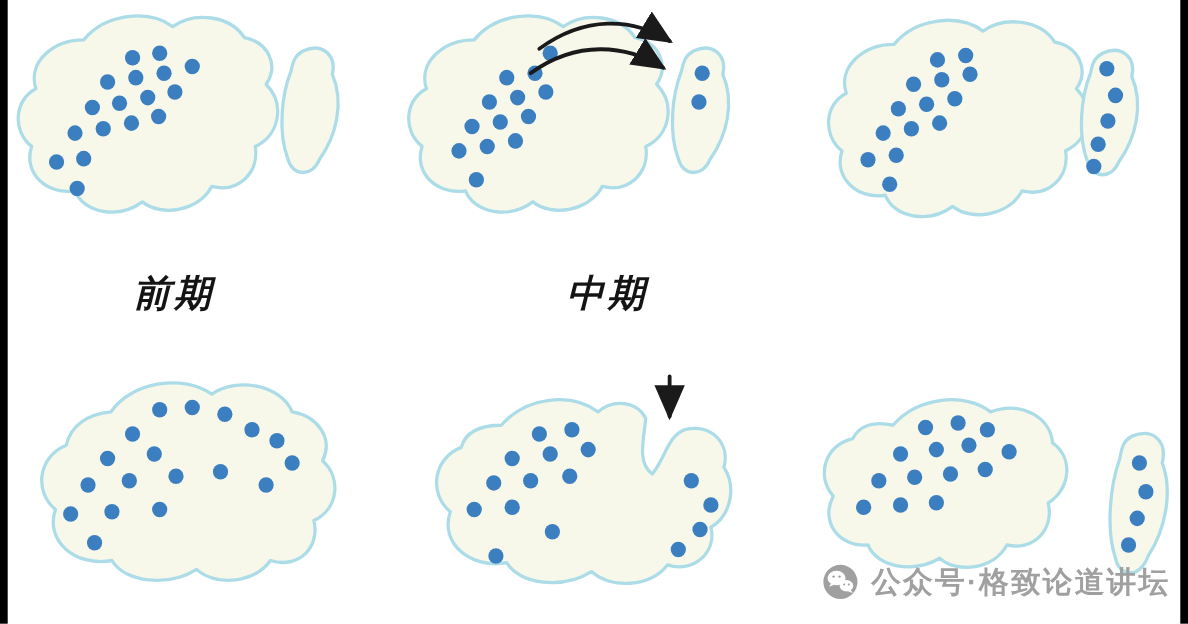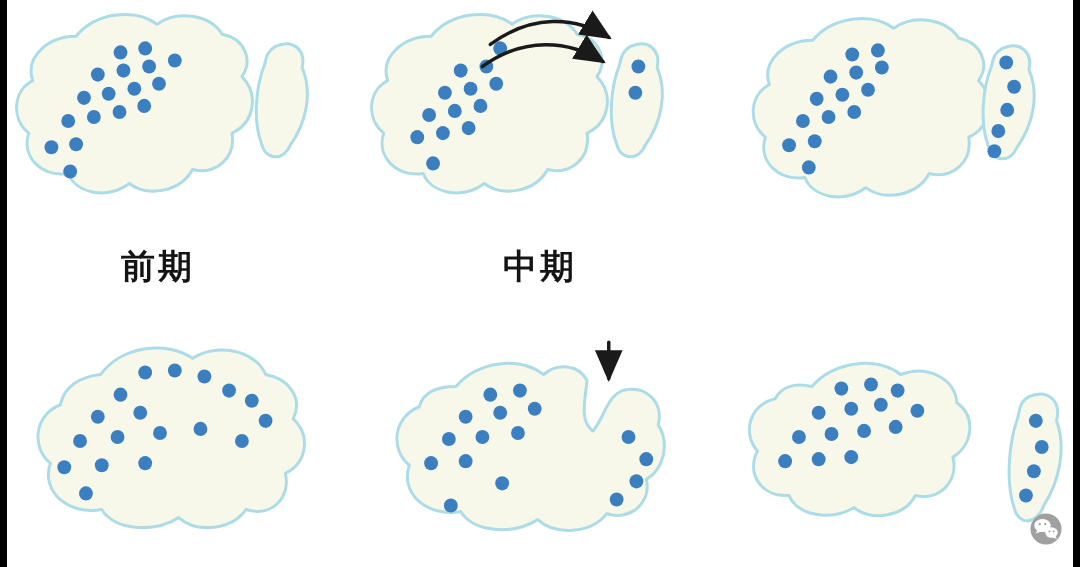--- a/index.html
+++ b/index.html
@@ -19,21 +19,21 @@
   .panel { width:33.333%; height:100%; position:relative; }
   .panel svg { display:block; width:100%; height:100%; }
 
   .blob {
     fill:var(--blob-fill,#f7f8ea);
     stroke:var(--blob-stroke,#abdce7);
     stroke-width:3; stroke-linejoin:round;
   }
   .arrow { stroke:var(--arrow,#1a1a1a); stroke-width:3.5; fill:none; stroke-linecap:round; }
 
-  .labels { position:absolute; top:244px; left:0; width:972px; height:60px; z-index:2; }
+  .labels { position:absolute; top:244px; left:0; width:972px; height:60px; z-index:2;font-style:italic; }
   .stage-label {
     position:absolute; top:0; transform:translateX(-50%);
     font-size:34px; font-weight:bold; color:var(--label,#141414);
     letter-spacing:3px; white-space:nowrap;
   }
 
   .watermark {
     position:absolute; right:16px; bottom:20px;
     display:flex; align-items:center; gap:10px; z-index:5;
   }
@@ -139,21 +139,21 @@
             <circle cx="268" cy="124" r="7" fill="#3b7fc1"></circle>
             <circle cx="264" cy="144" r="7" fill="#3b7fc1"></circle>
           </g>
       </g>
     </svg>
   </div>
 </div>
 
 <div class="labels">
   <span class="stage-label" style="left:158px">前期</span>
-  <span class="stage-label" style="left:540px">中期</span>
+  <span class="stage-label" style="left:552px">中期</span>
 </div>
 
 <div class="row row-bottom">
 
   <div class="panel">
     <svg viewBox="0 0 360 251" preserveAspectRatio="none">
       <g transform="translate(0,18)">
         <path class="blob" d="M 95,42 C 115,14 162,8 188,26 C 212,10 252,18 262,42 C 286,46 300,66 290,86 C 308,102 304,130 282,140 C 288,164 268,184 242,176 C 228,196 192,200 174,184 C 148,200 108,196 96,176 C 62,182 34,158 44,130 C 24,114 28,82 54,72 C 58,54 74,44 95,42 Z"></path>
         <g>
             <circle cx="140" cy="40" r="7" fill="#3b7fc1"></circle>
@@ -248,13 +248,14 @@
     <circle cx="18" cy="18" r="15.5" fill="#a0a0a0"></circle>
     <ellipse cx="14.5" cy="14.5" rx="8.2" ry="6.6" fill="#ffffff"></ellipse>
     <path d="M10,19 l-2.5,3.5 l4.5,-1.6 Z" fill="#ffffff"></path>
     <circle cx="11.8" cy="13.2" r="1.1" fill="#a0a0a0"></circle>
     <circle cx="17.2" cy="13.2" r="1.1" fill="#a0a0a0"></circle>
     <ellipse cx="23.5" cy="21.5" rx="6.2" ry="5.2" fill="#ffffff"></ellipse>
     <path d="M27,25 l2.3,3 l-4.3,-1.2 Z" fill="#ffffff"></path>
     <circle cx="21.4" cy="20.4" r="0.95" fill="#a0a0a0"></circle>
     <circle cx="25.6" cy="20.4" r="0.95" fill="#a0a0a0"></circle>
   </svg>
+  <span class="watermark-text">公众号·格致论道讲坛</span>
 </div>
 
 </body></html>

